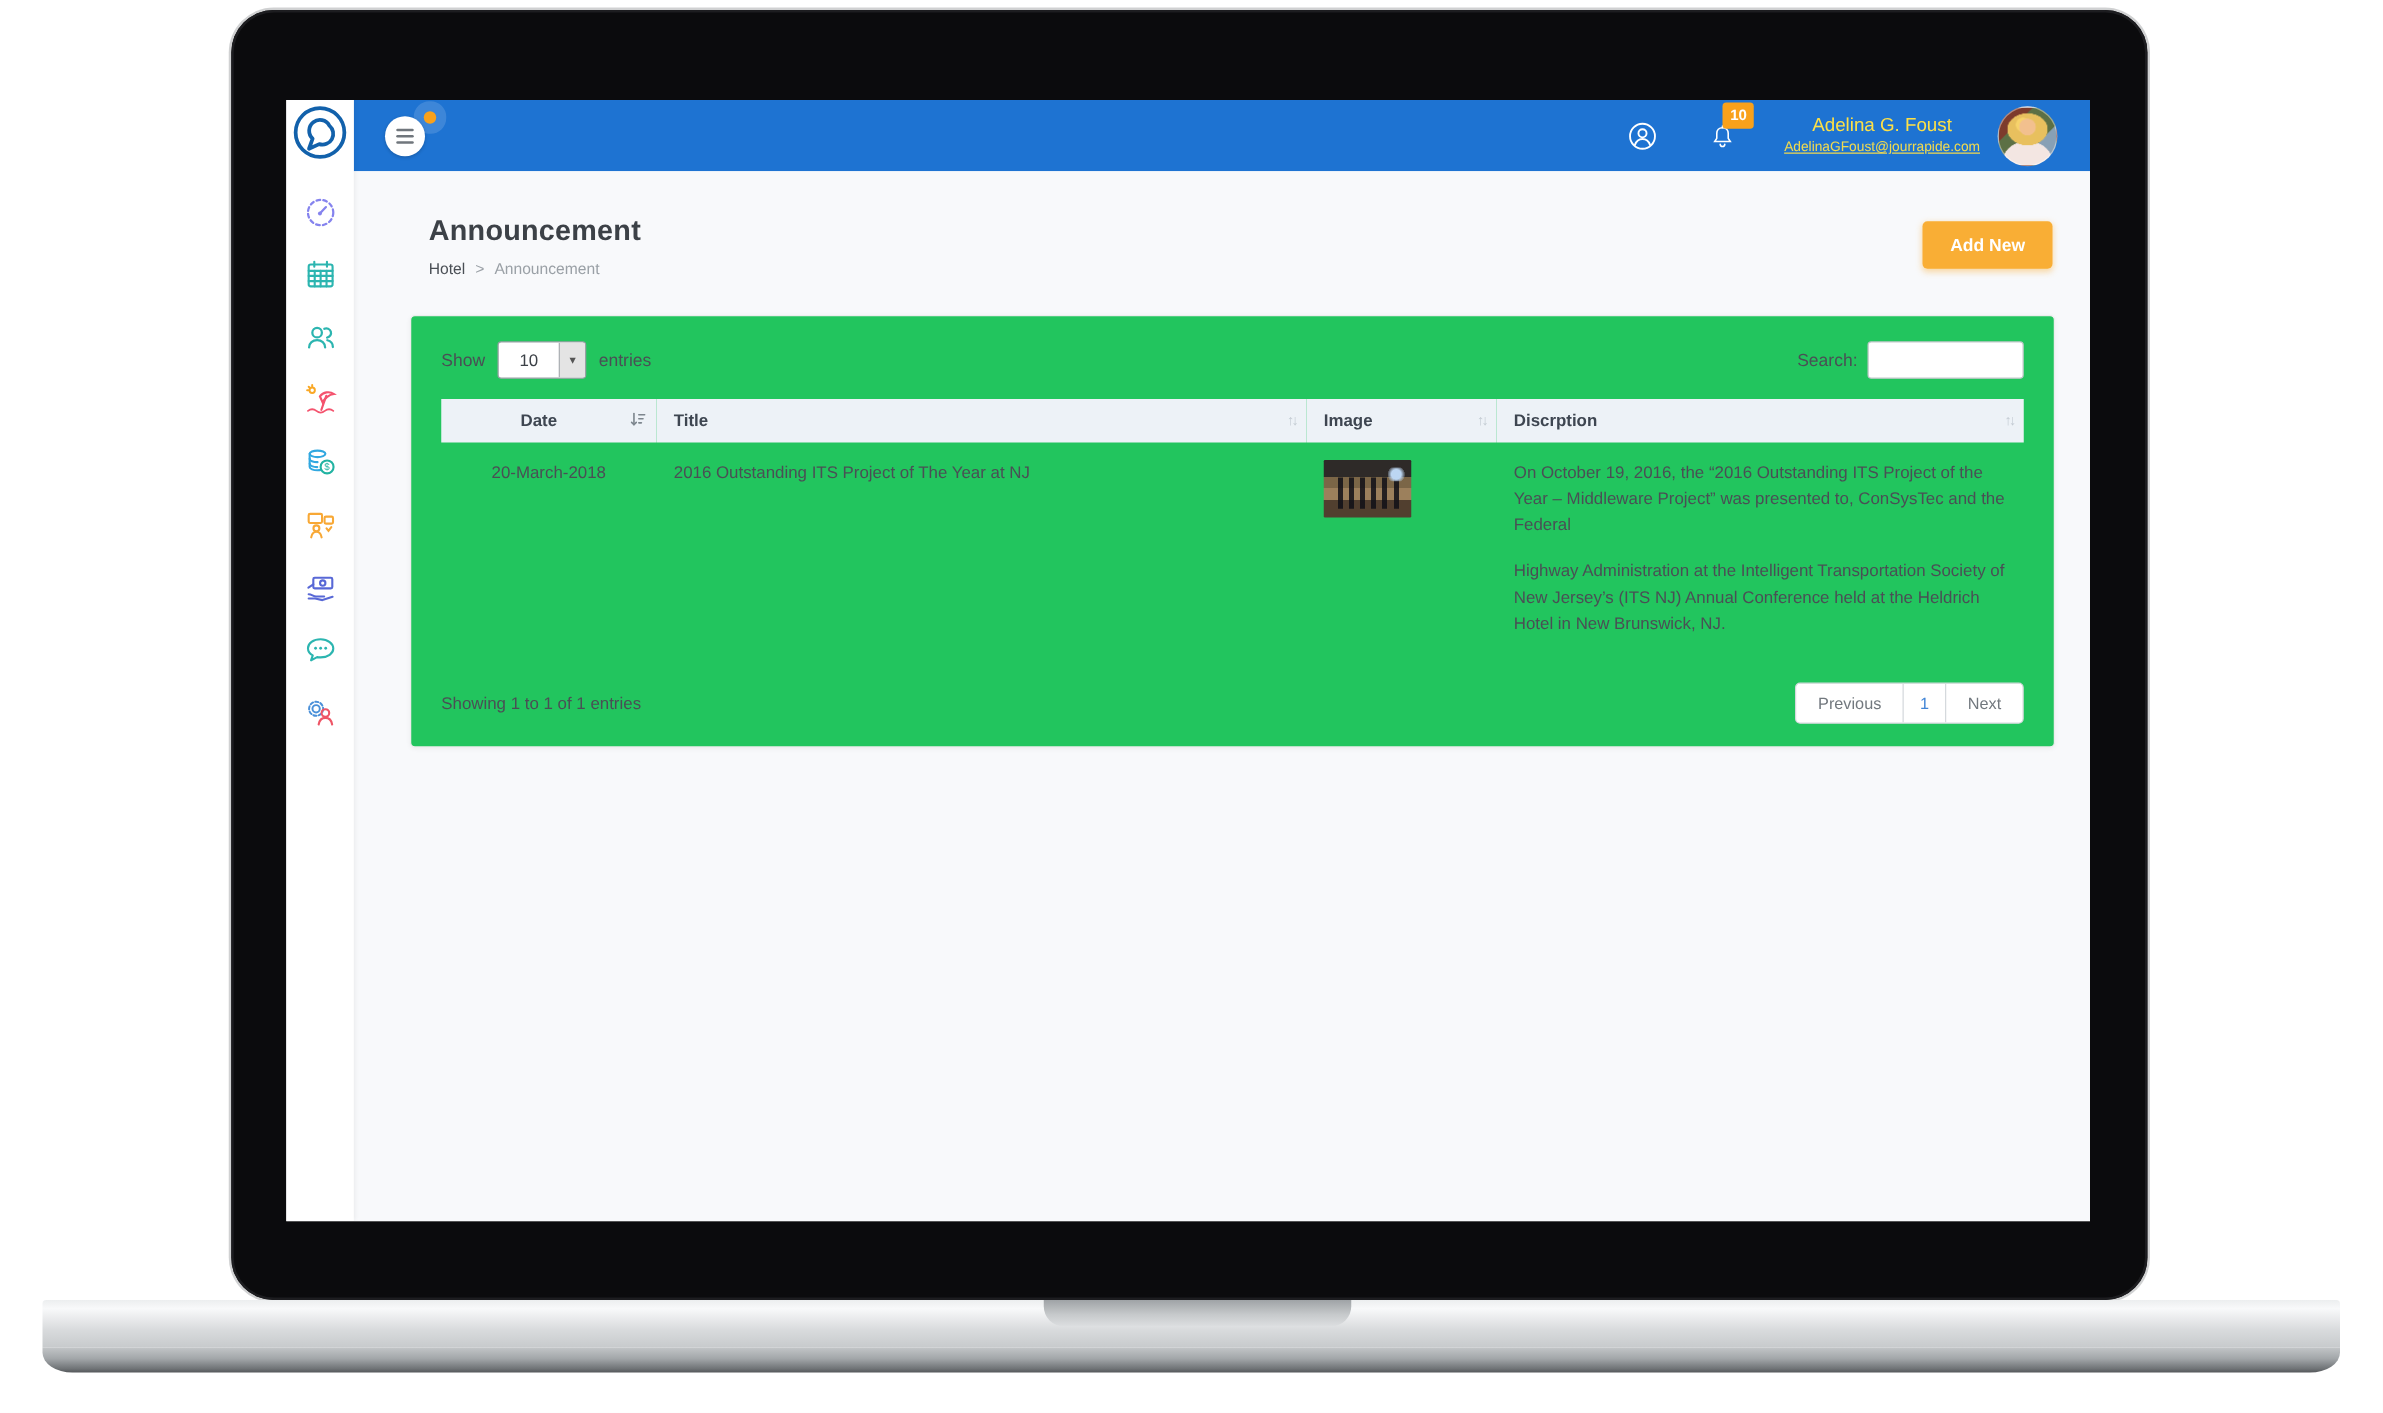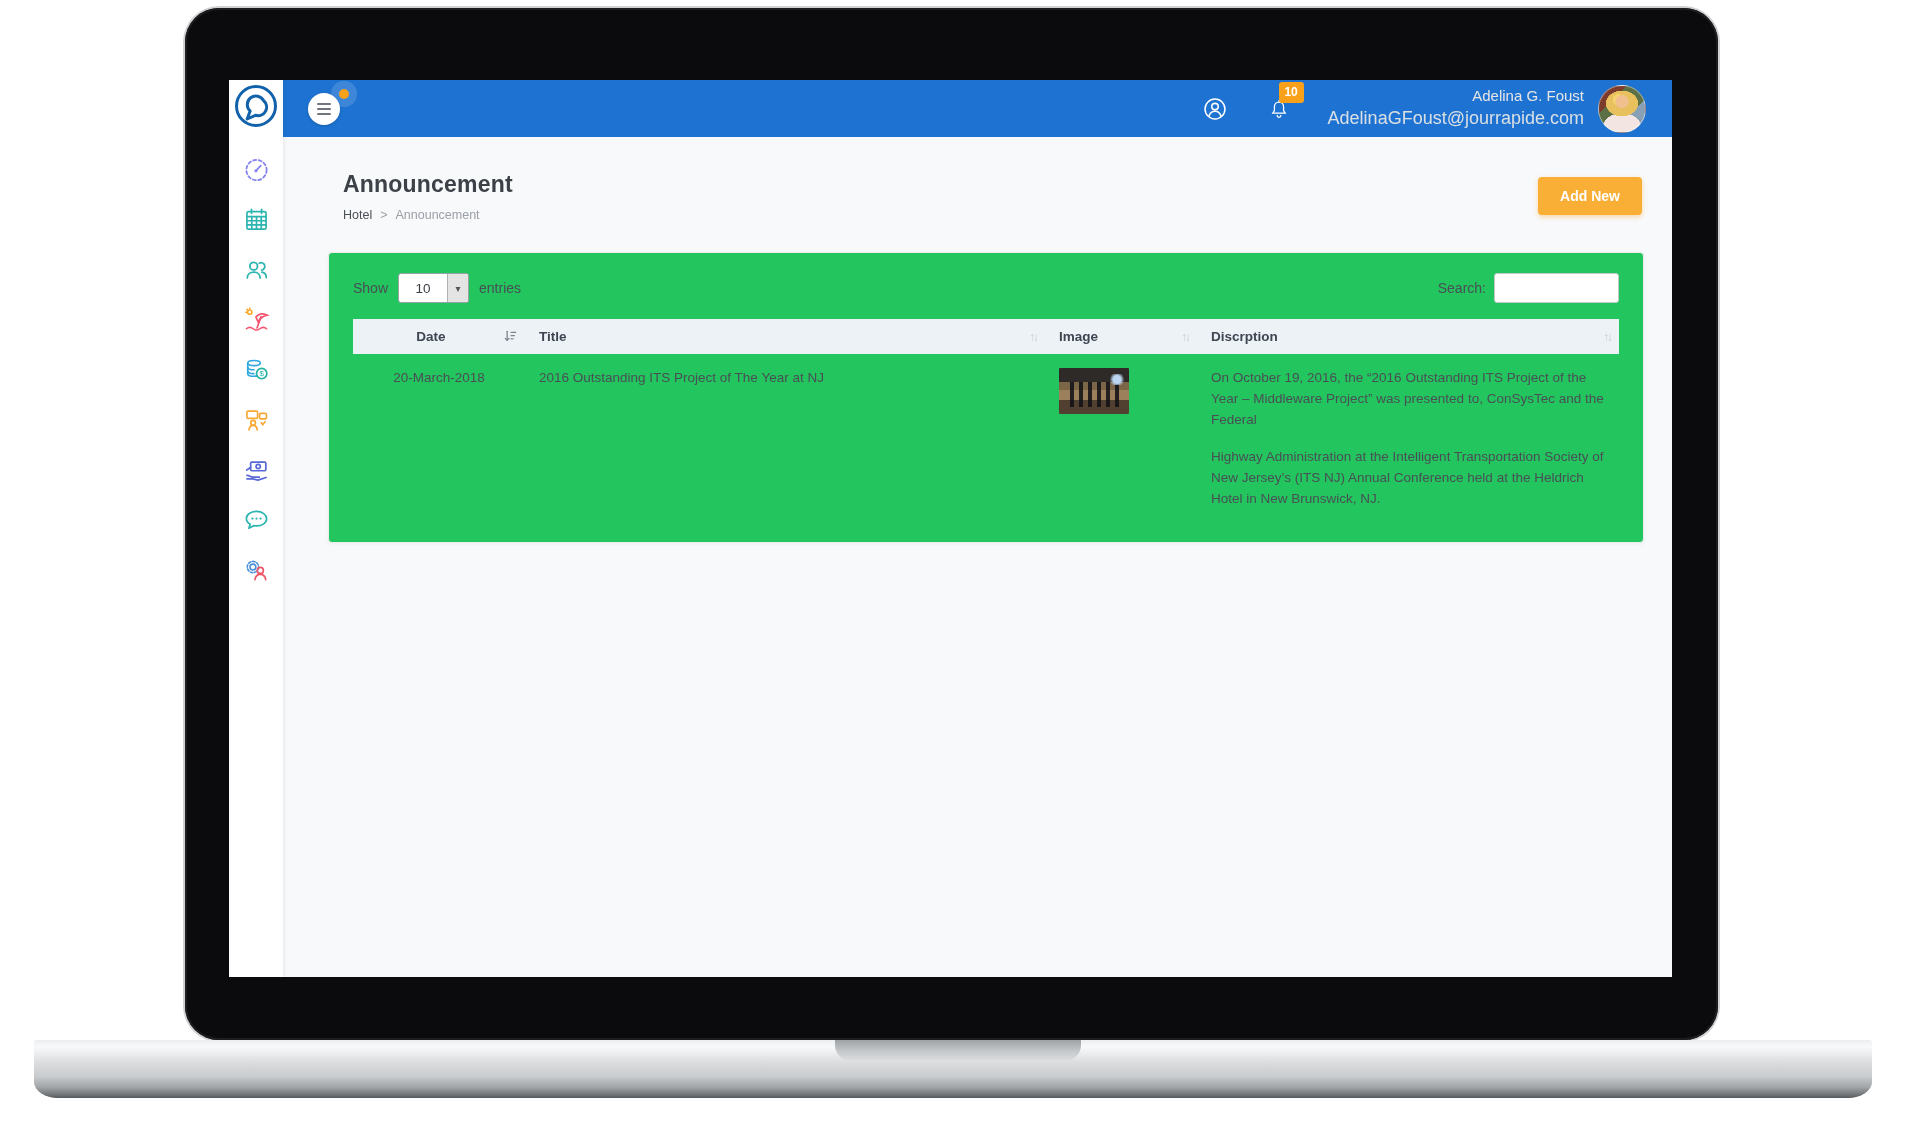--- a/index.html
+++ b/index.html
@@ -44,23 +44,23 @@
   .burger       { position:relative; width:32px; height:32px; border-radius:50%; background:#fff;
                   display:flex; flex-direction:column; justify-content:center; align-items:center;
                   gap:3px; cursor:pointer; box-shadow:0 1px 3px rgba(0,0,0,.2); }
   .burger i     { width:14px; height:2px; background:#70767c; border-radius:1px; }
   .top-right    { margin-left:auto; display:flex; align-items:center; }
   .top-ic       { width:26px; height:26px; cursor:pointer; }
   .bell-wrap    { position:relative; margin-left:40px; width:22px; height:24px; cursor:pointer; }
   .badge        { position:absolute; top:-15px; left:11px; min-width:25px; height:21px; padding:0 5px;
                   background:#f9a11b; color:#fff; font-size:12px; font-weight:bold; border-radius:3px;
                   display:flex; align-items:center; justify-content:center; }
-  .user-block   { margin-left:38px; text-align:right; color:#e5e5e5; line-height:1.35; }
+  .user-block   { margin-left:38px; text-align:center; color:#fde047; line-height:1.35; }
   .user-name    { font-size:15px; }
-  .user-email   { font-size:18px; opacity:.95; }
+  .user-email   { font-size:11px; opacity:.95;text-decoration:underline; }
   .avatar       { width:48px; height:48px; border-radius:50%; margin-left:14px; cursor:pointer;
                   position:relative; overflow:hidden; border:1px solid rgba(255,255,255,.4);
                   background:
                     radial-gradient(circle at 50% 34%, #f2c08e 0 17%, transparent 18%),
                     radial-gradient(circle at 42% 30%, #f7d36b 0 13%, transparent 14%),
                     radial-gradient(ellipse 58% 46% at 50% 38%, #e8c05e 0 60%, transparent 61%),
                     radial-gradient(ellipse 70% 55% at 50% 92%, #f3e6e2 0 60%, transparent 61%),
                     linear-gradient(135deg,#7d3b2c 0 30%,#5c7045 30% 65%,#88a0b5 65% 100%); }
 
   
@@ -324,19 +324,27 @@
                     <div class="thumb"></div>
                   </td>
                 <td class="desc">
                   <p>On October 19, 2016, the “2016 Outstanding ITS Project of the Year – Middleware Project” was presented to, ConSysTec and the Federal</p>
                   <p>Highway Administration at the Intelligent Transportation Society of New Jersey’s (ITS NJ) Annual Conference held at the Heldrich Hotel in New Brunswick, NJ.</p>
                 </td>
               </tr>
             </tbody>
           </table>
 
+          <div class="tbl-footer">
+            <span class="tbl-info">Showing 1 to 1 of 1 entries</span>
+            <div class="pager">
+              <div>Previous</div>
+              <div class="cur">1</div>
+              <div>Next</div>
+            </div>
+          </div>
         </div>
       </div>
 
 
     </div>
   </div>
 </div>
 
 </body></html>

